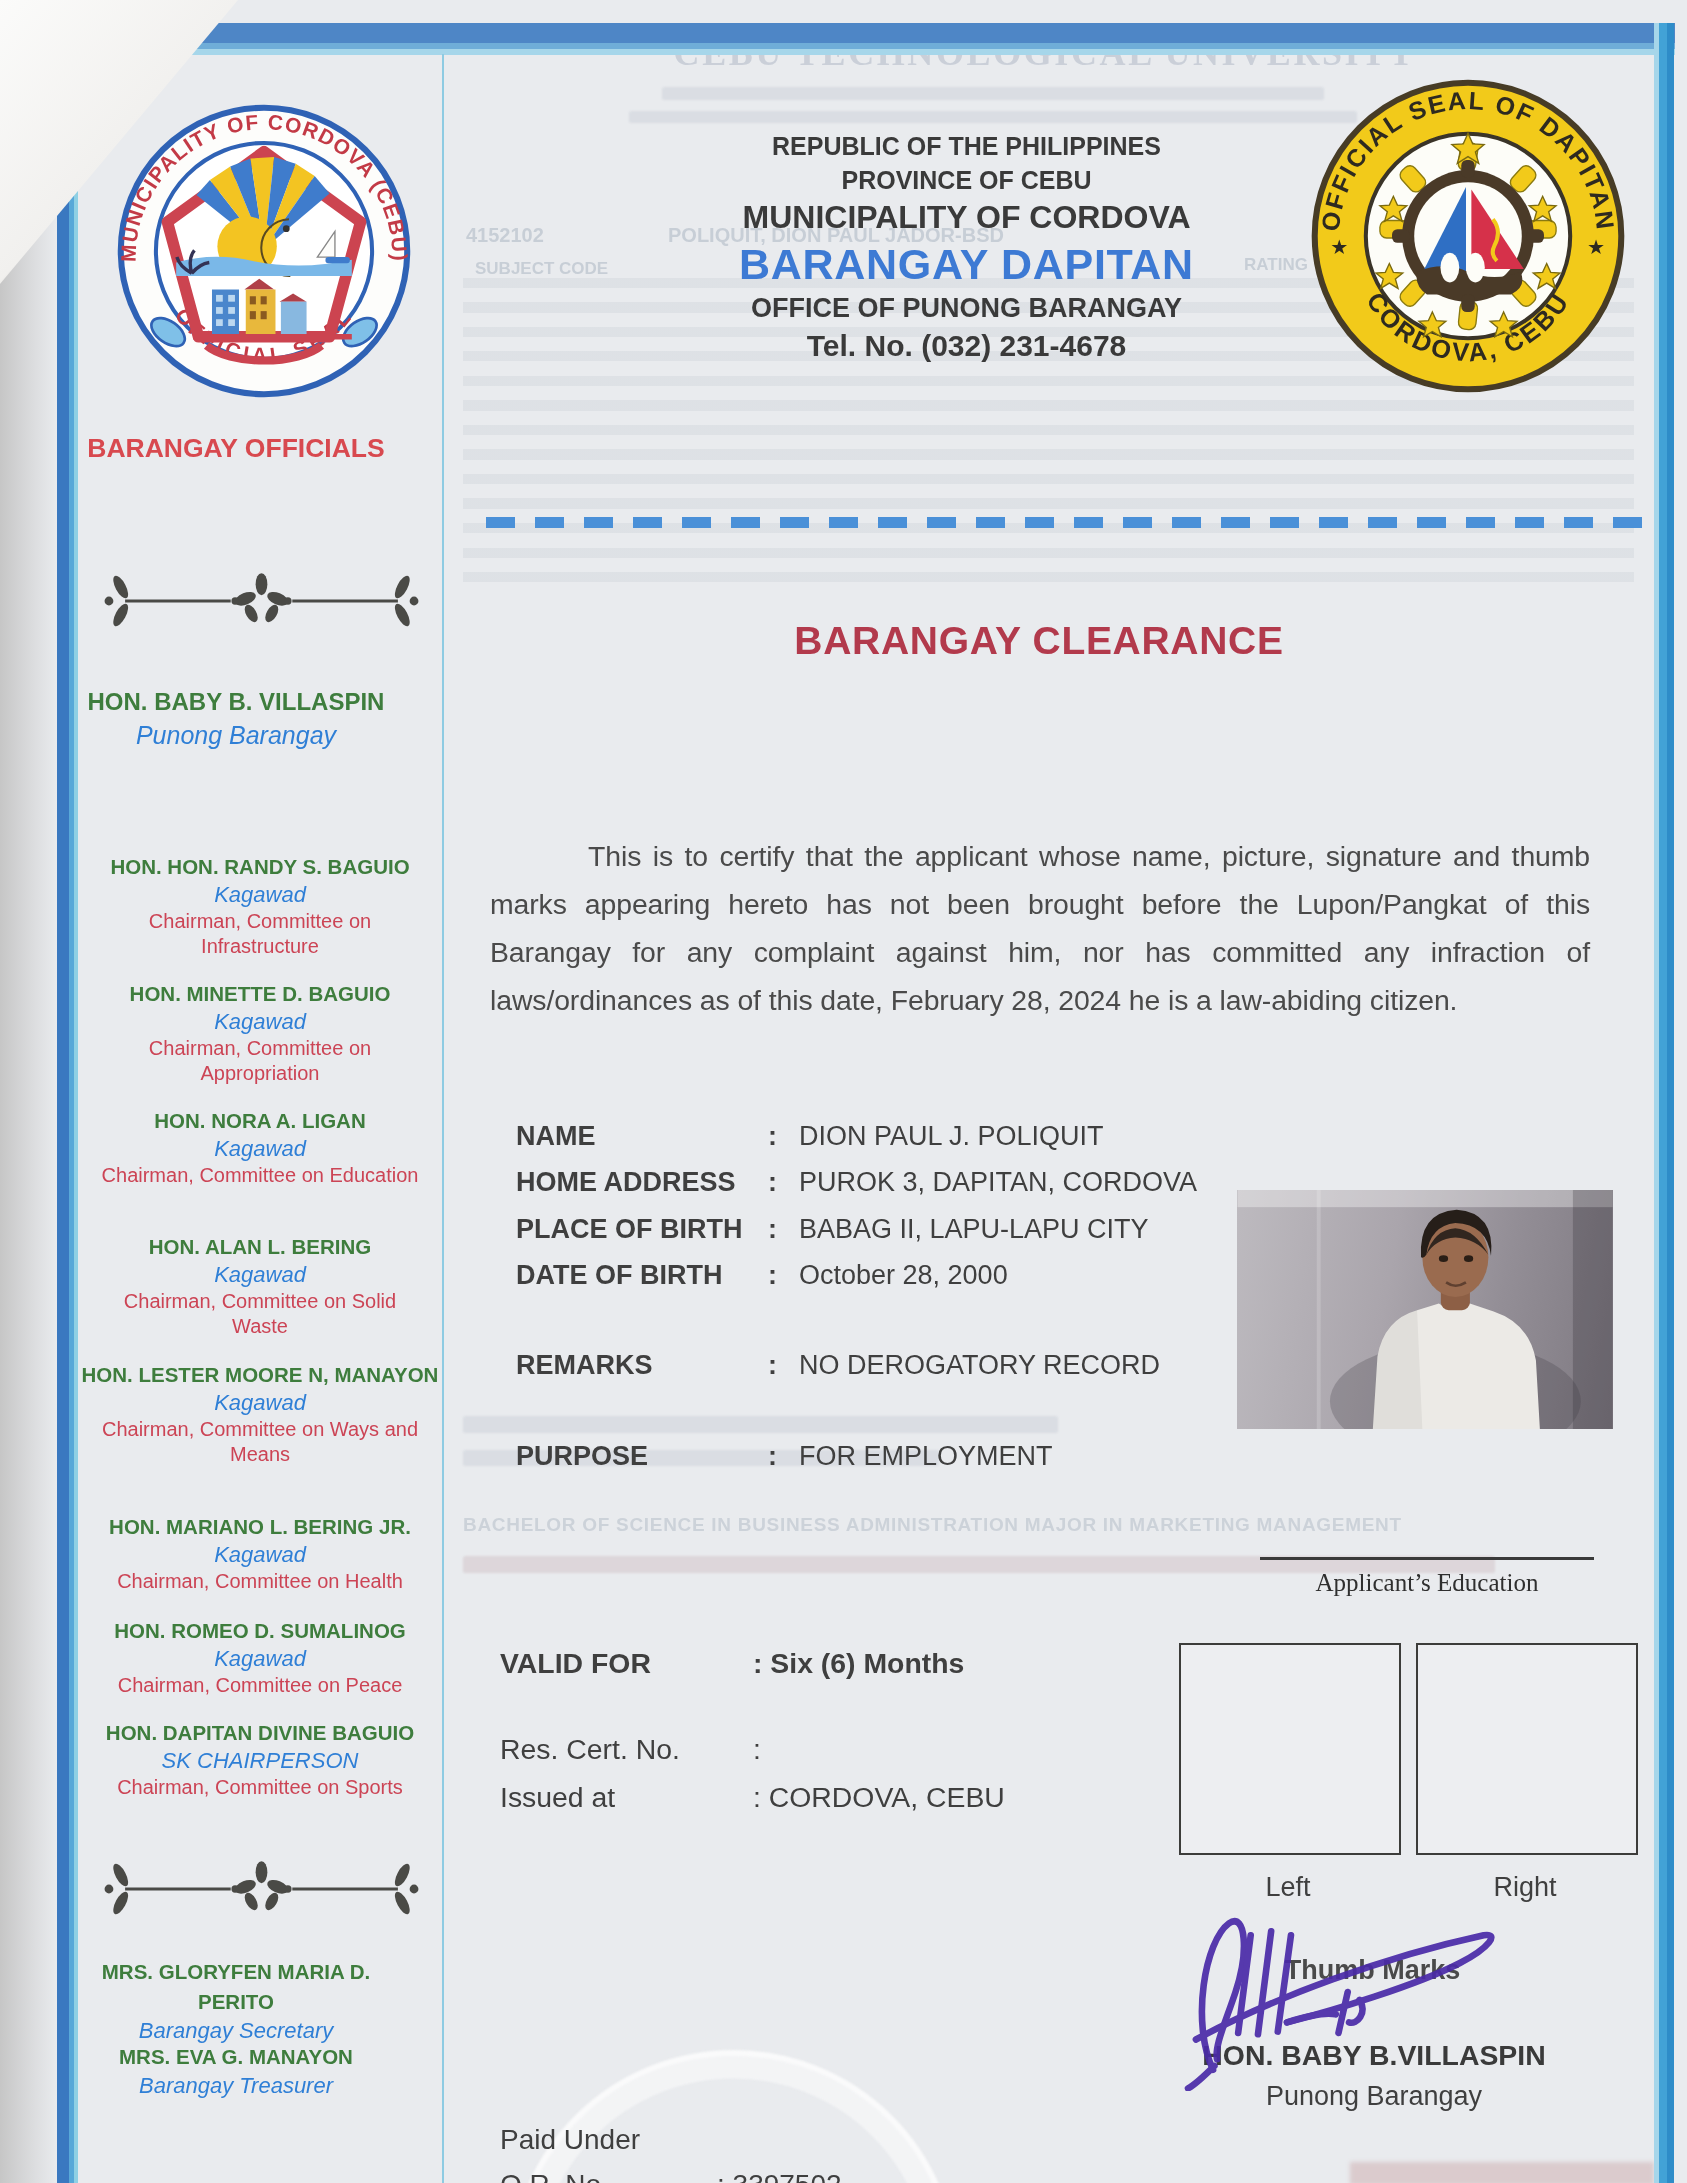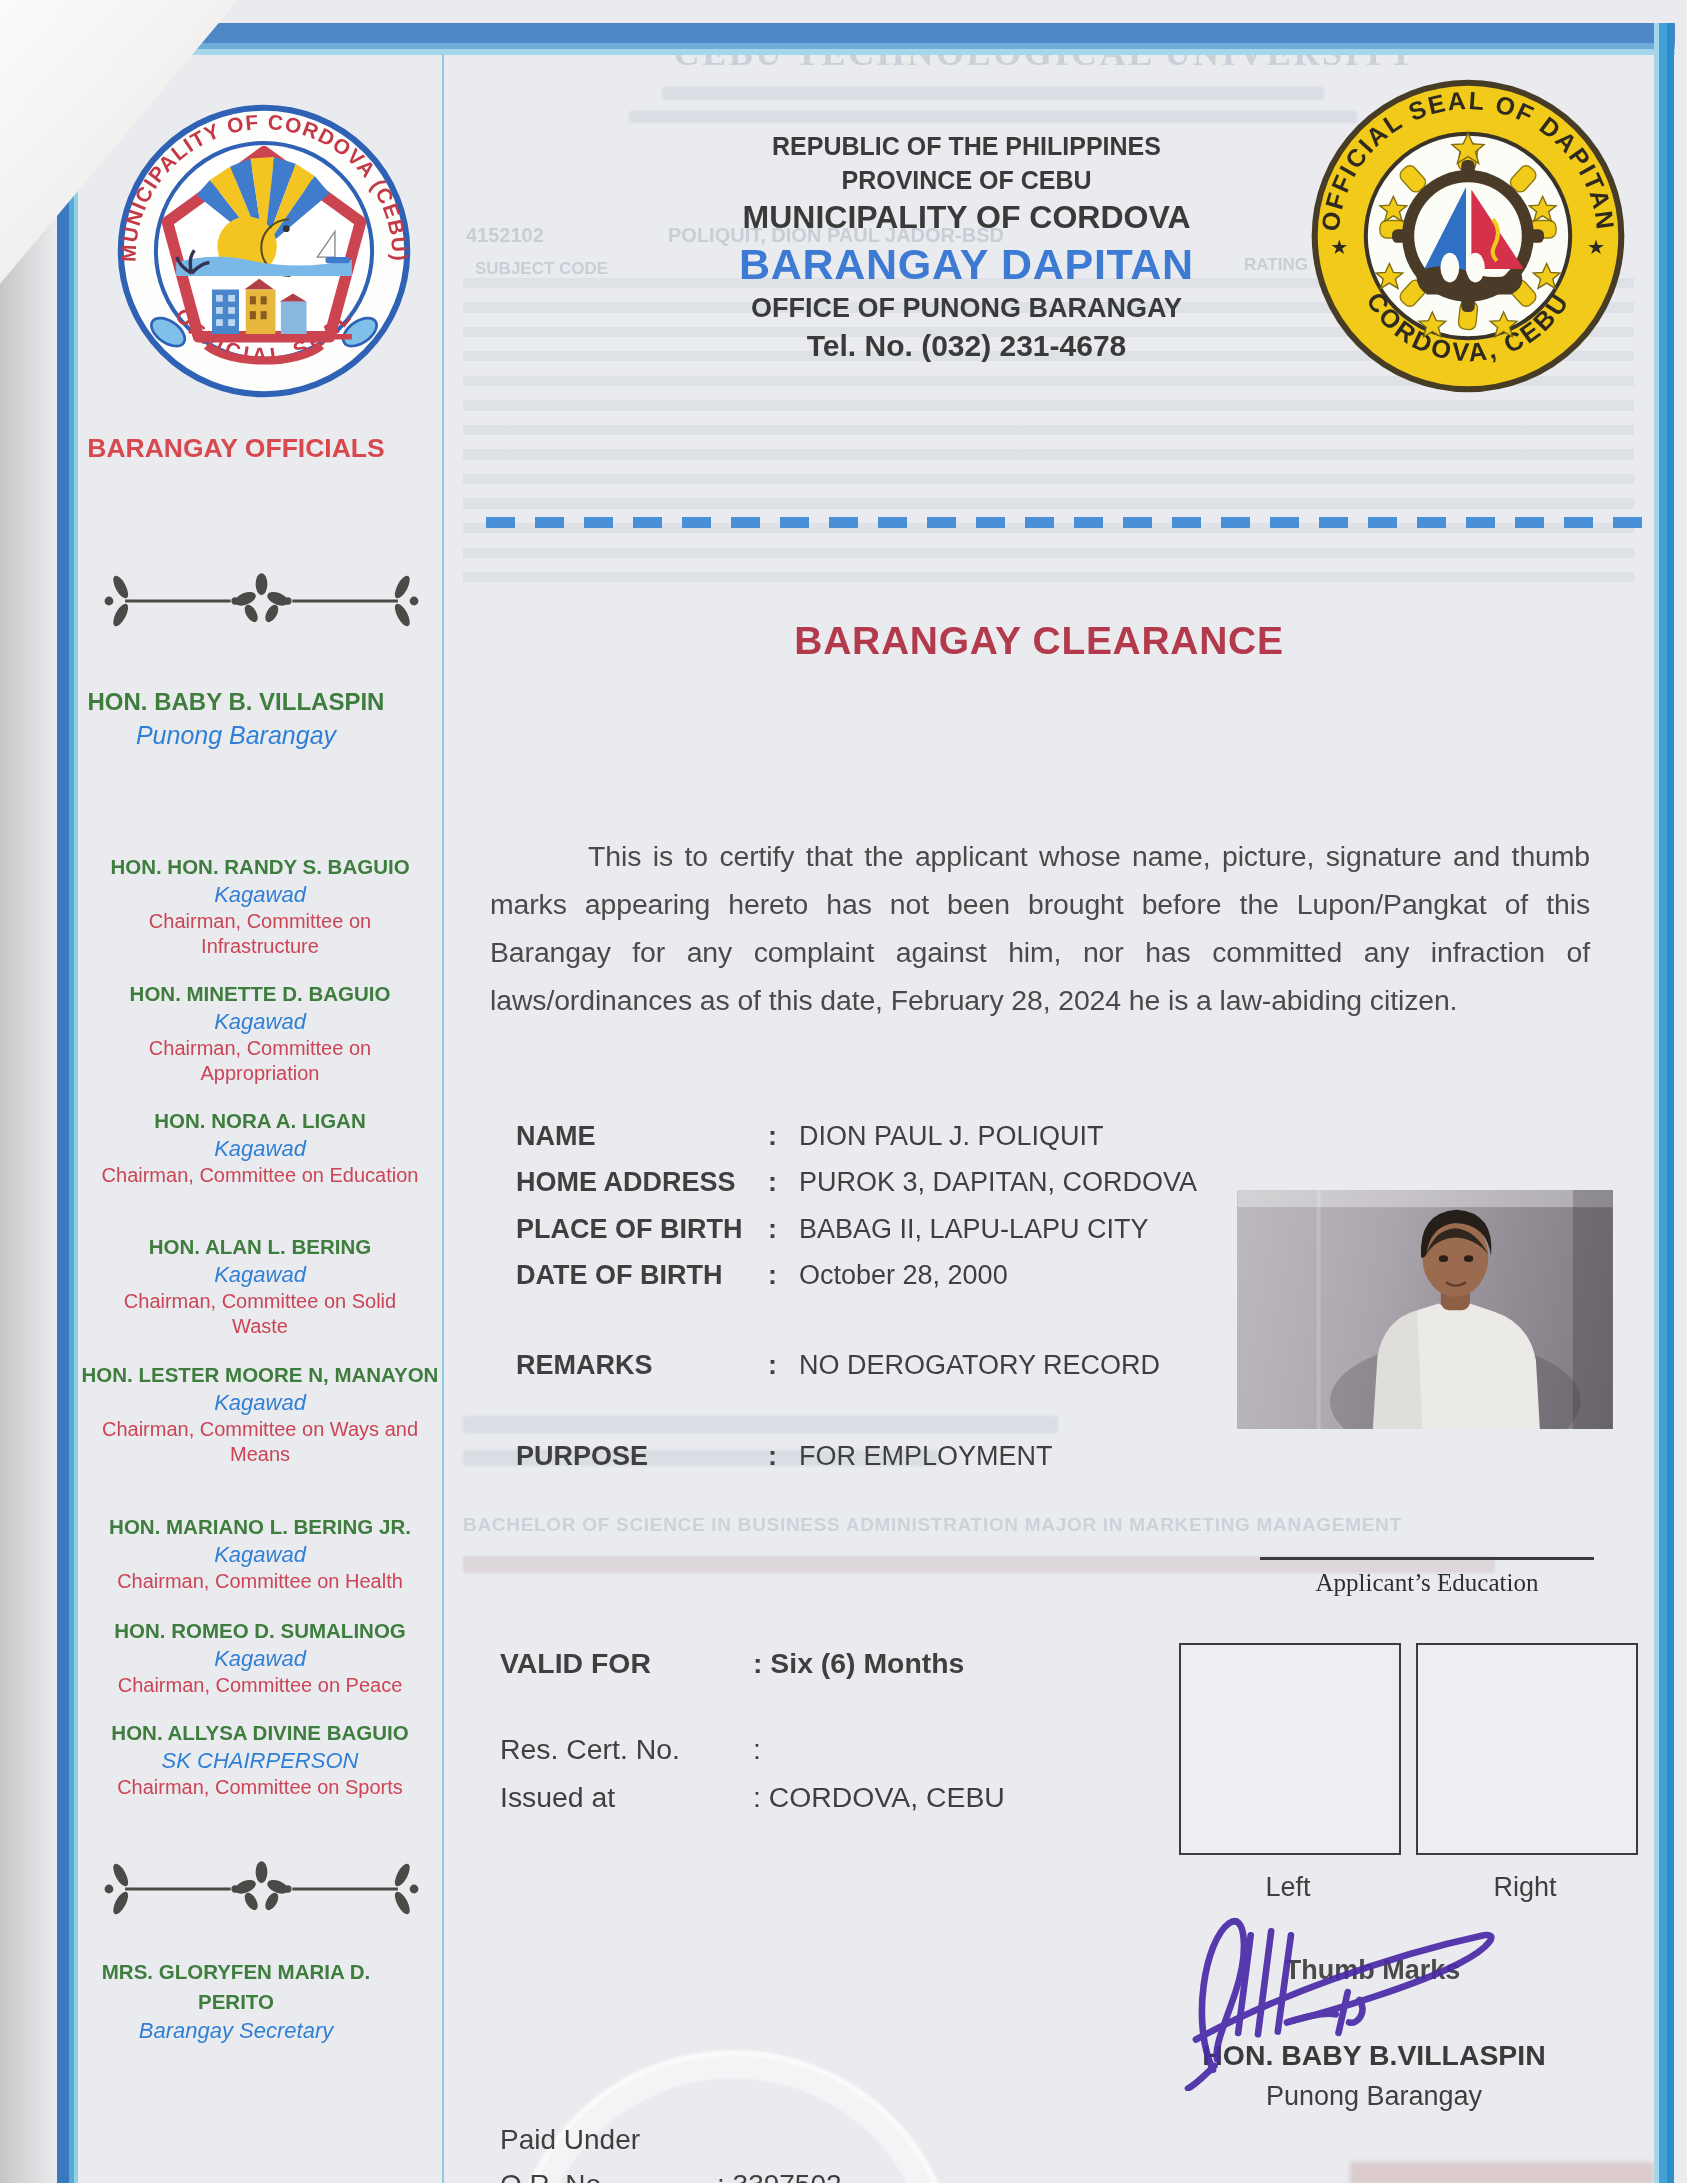--- a/index.html
+++ b/index.html
@@ -251,21 +251,21 @@
     <div class="o-name">HON. MARIANO L. BERING JR.</div>
     <div class="o-kag">Kagawad</div>
     <div class="o-com">Chairman, Committee on Health</div>
   </div>
   <div class="abs grp" id="g6">
     <div class="o-name">HON. ROMEO D. SUMALINOG</div>
     <div class="o-kag">Kagawad</div>
     <div class="o-com">Chairman, Committee on Peace</div>
   </div>
   <div class="abs grp" id="g7">
-    <div class="o-name">HON. ALLYSA DIVINE BAGUIO</div>
+    <div class="o-name">HON. DAPITAN DIVINE BAGUIO</div>
     <div class="o-kag" style="color:#2f7fd6">SK CHAIRPERSON</div>
     <div class="o-com">Chairman, Committee on Sports</div>
   </div>
 
   <svg class="abs orn" id="orn2" viewBox="0 0 440 90">
     <g fill="#4a4a46" stroke="#4a4a46">
       <line x1="34" y1="45" x2="178" y2="45" stroke-width="4"></line>
       <line x1="262" y1="45" x2="406" y2="45" stroke-width="4"></line>
       <circle cx="12" cy="45" r="6" stroke="none"></circle>
       <ellipse cx="28" cy="26" rx="7" ry="17" transform="rotate(-28 28 26)" stroke="none"></ellipse>
@@ -279,20 +279,24 @@
       <ellipse cx="206" cy="62" rx="7" ry="13" transform="rotate(-30 206 62)" stroke="none"></ellipse>
       <ellipse cx="234" cy="62" rx="7" ry="13" transform="rotate(30 234 62)" stroke="none"></ellipse>
       <circle cx="184" cy="45" r="5" stroke="none"></circle>
       <circle cx="256" cy="45" r="5" stroke="none"></circle>
     </g>
   </svg>
 
   <div class="abs side" id="staff0">
     <div class="staff-name">MRS. GLORYFEN MARIA D. PERITO</div>
     <div class="staff-title">Barangay Secretary</div>
+  </div>
+  <div class="abs side" id="staff1">
+    <div class="staff-name">MRS. EVA G. MANAYON</div>
+    <div class="staff-title">Barangay Treasurer</div>
   </div>
 
   <div class="abs" id="hdr">
     <div class="h1">REPUBLIC OF THE PHILIPPINES</div>
     <div class="h2">PROVINCE OF CEBU</div>
     <div class="h3">MUNICIPALITY OF CORDOVA</div>
     <div class="hb">BARANGAY DAPITAN</div>
     <div class="h4">OFFICE OF PUNONG BARANGAY</div>
     <div class="h5">Tel. No. (032) 231-4678</div>
   </div>

